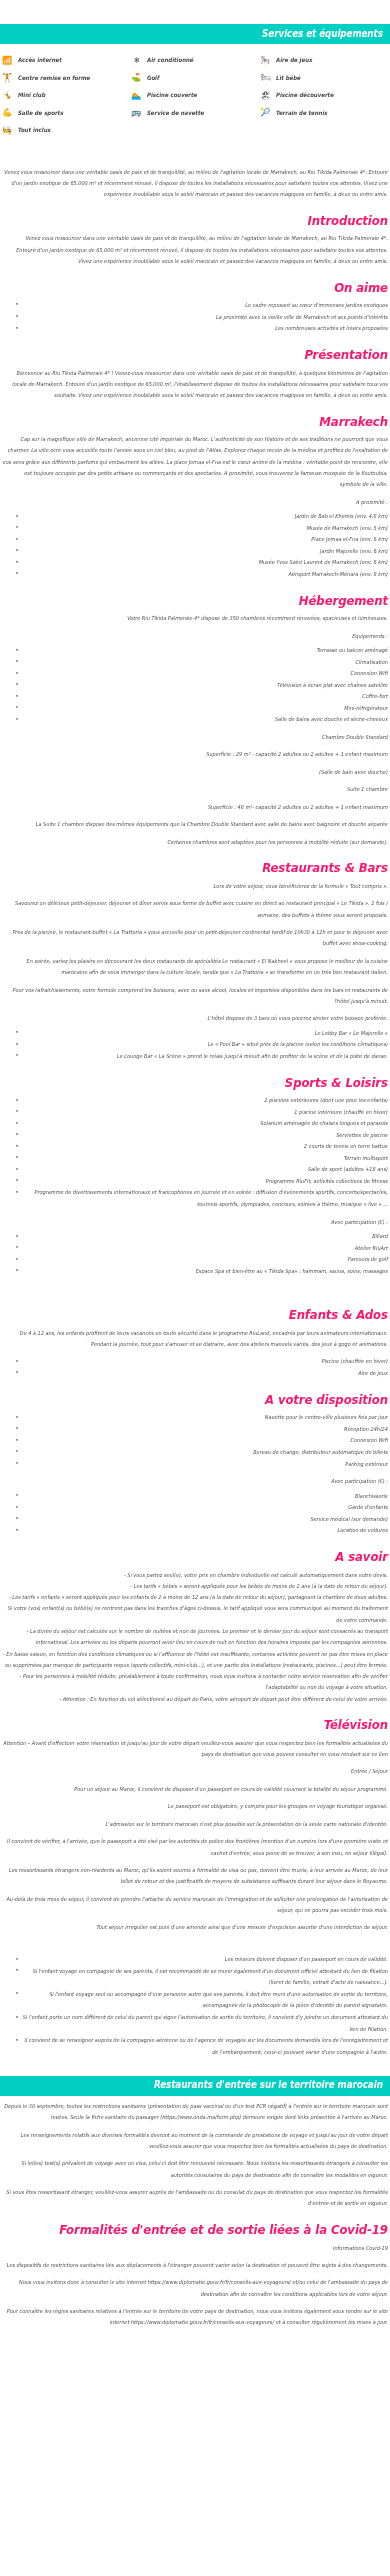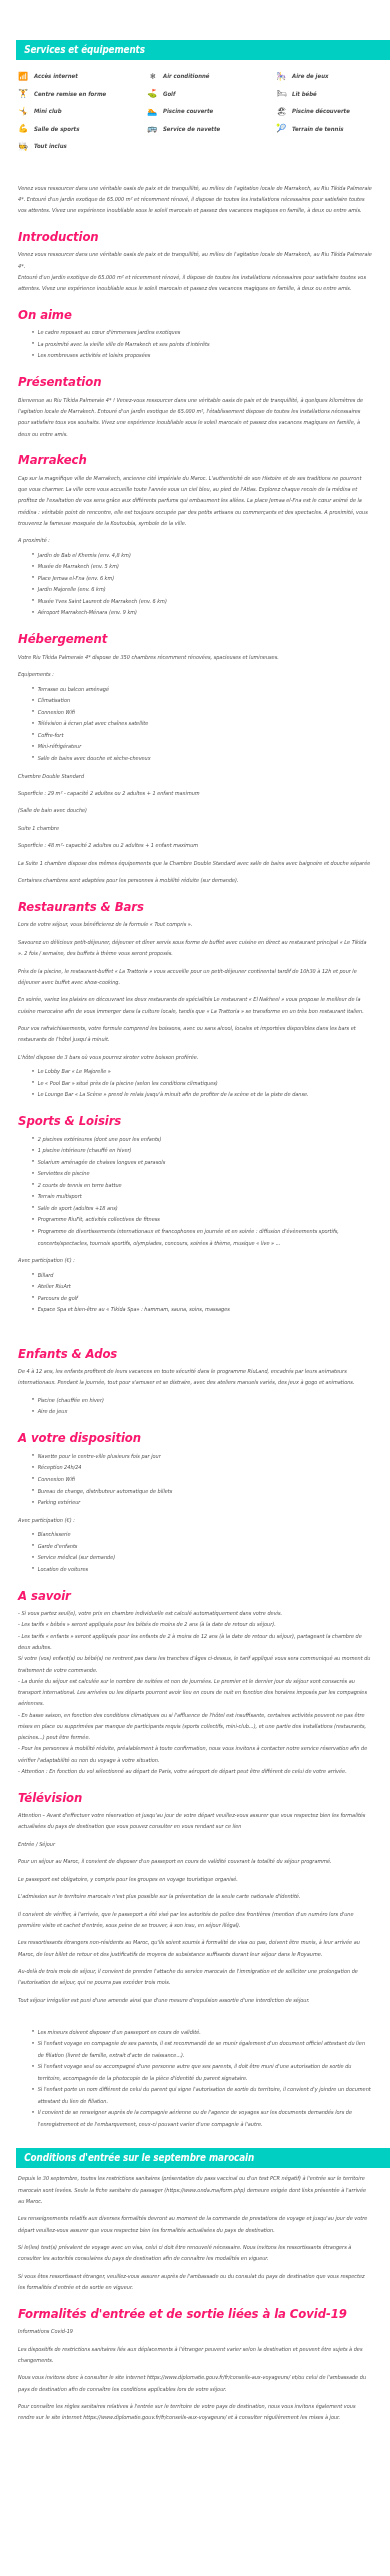--- a/index.html
+++ b/index.html
@@ -8,21 +8,21 @@
     margin: 0; padding: 0;
     background: #ffffff;
     width: 391px;
   }
   body {
     font-family: "DejaVu Sans Condensed", "Liberation Sans Narrow", "Liberation Sans", sans-serif;
     color: #4d4d4d;
     font-size: 5.4px;
     line-height: 1.9;
   }
-  .page { width: 391px; padding: 16px; }
+  .page { width: 391px; padding: 0; text-align: right; }
   .spacer-top { height: 24px; }
 
   
   .banner {
     background: #00cfc1;
     color: #ffffff;
     font-style: italic;
     font-weight: bold;
     font-size: 9.8px;
     line-height: 1;
@@ -316,21 +316,21 @@
       <li>Les mineurs doivent disposer d'un passeport en cours de validité.</li>
       <li>Si l'enfant voyage en compagnie de ses parents, il est recommandé de se munir également d'un document officiel attestant du lien de filiation (livret de famille, extrait d'acte de naissance...).</li>
       <li>Si l'enfant voyage seul ou accompagné d'une personne autre que ses parents, il doit être muni d'une autorisation de sortie du territoire, accompagnée de la photocopie de la pièce d'identité du parent signataire.</li>
       <li>Si l'enfant porte un nom différent de celui du parent qui signe l'autorisation de sortie du territoire, il convient d'y joindre un document attestant du lien de filiation.</li>
       <li>Il convient de se renseigner auprès de la compagnie aérienne ou de l'agence de voyages sur les documents demandés lors de l'enregistrement et de l'embarquement, ceux-ci pouvant varier d'une compagnie à l'autre.</li>
     </ul>
   </div>
 
   <div class="gap-md"></div>
 
-  <div class="banner">Conditions d'entrée sur le septembre marocain</div>
+  <div class="banner">Restaurants d'entrée sur le territoire marocain</div>
 
   <div class="content">
     <div class="gap-sm"></div>
     <p class="txt">Depuis le 30 septembre, toutes les restrictions sanitaires (présentation du pass vaccinal ou d'un test PCR négatif) à l'entrée sur le territoire marocain sont levées. Seule la fiche sanitaire du passager (https://www.onda.ma/form.php) demeure exigée dont links présentée à l'arrivée au Maroc.</p>
     <p class="txt">Les renseignements relatifs aux diverses formalités devront au moment de la commande de prestations de voyage et jusqu'au jour de votre départ veuillez-vous assurer que vous respectez bien les formalités actualisées du pays de destination.</p>
     <p class="txt">Si le(les) test(s) prévalent de voyage avec un visa, celui ci doit être renouvelé nécessaire. Nous invitons les ressortissants étrangers à consulter les autorités consulaires du pays de destination afin de connaître les modalités en vigueur.</p>
     <p class="txt">Si vous êtes ressortissant étranger, veuillez-vous assurer auprès de l'ambassade ou du consulat du pays de destination que vous respectez les formalités d'entrée et de sortie en vigueur.</p>
 
     <h2 class="h-pink">Formalités d'entrée et de sortie liées à la Covid-19</h2>
     <p class="txt">Informations Covid-19</p>

